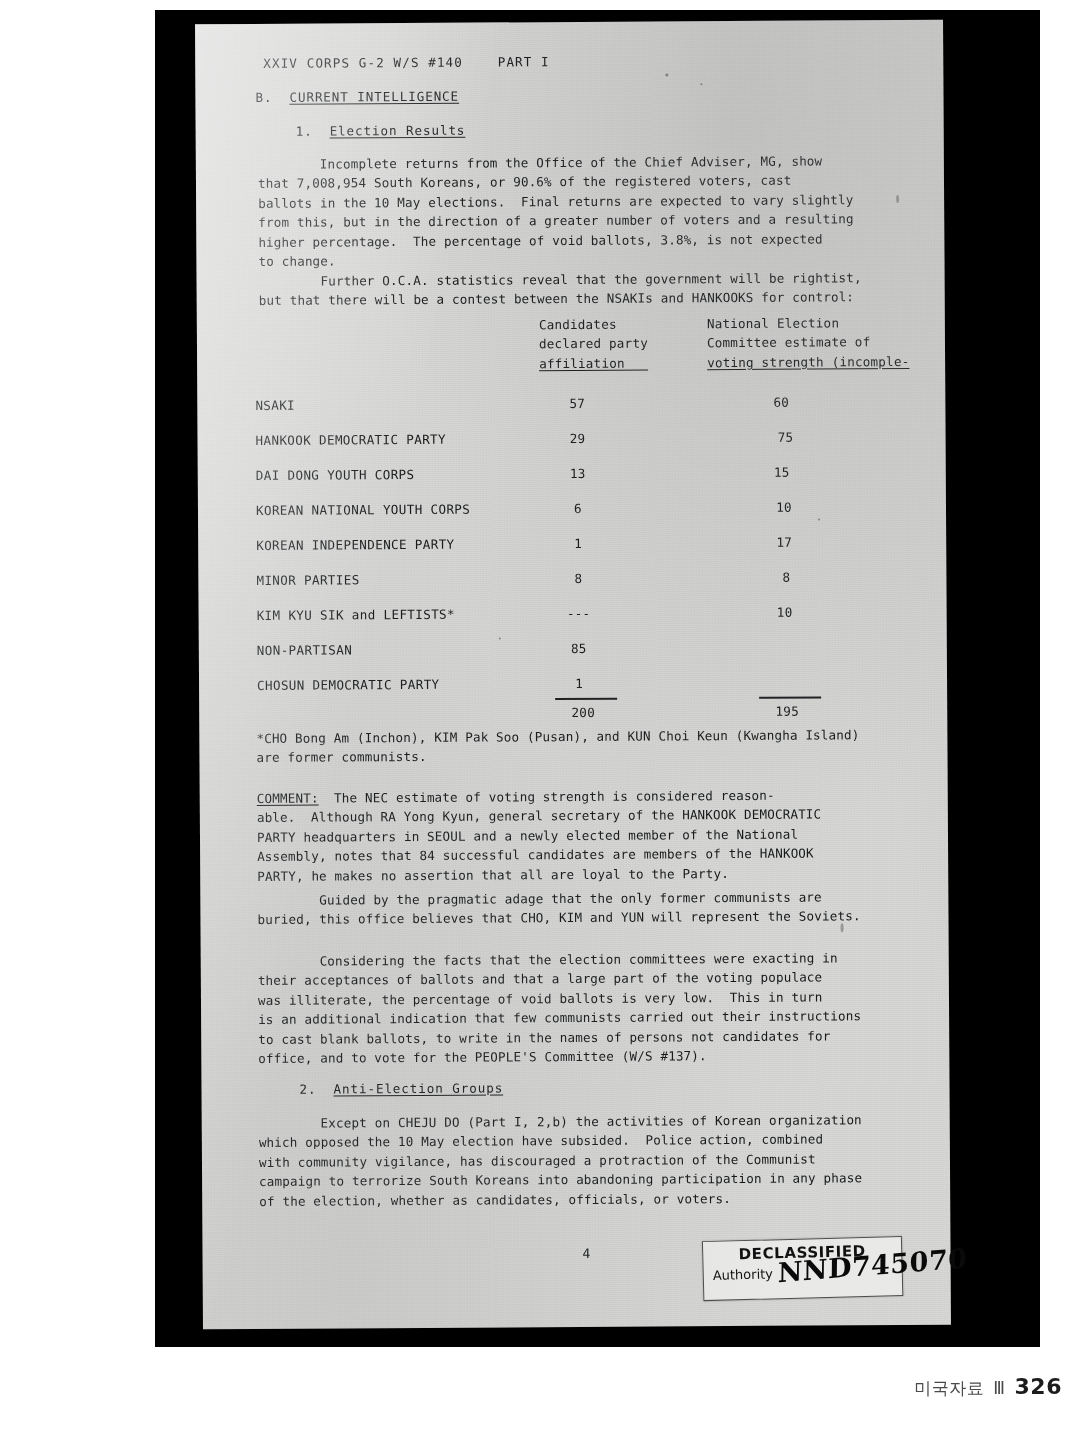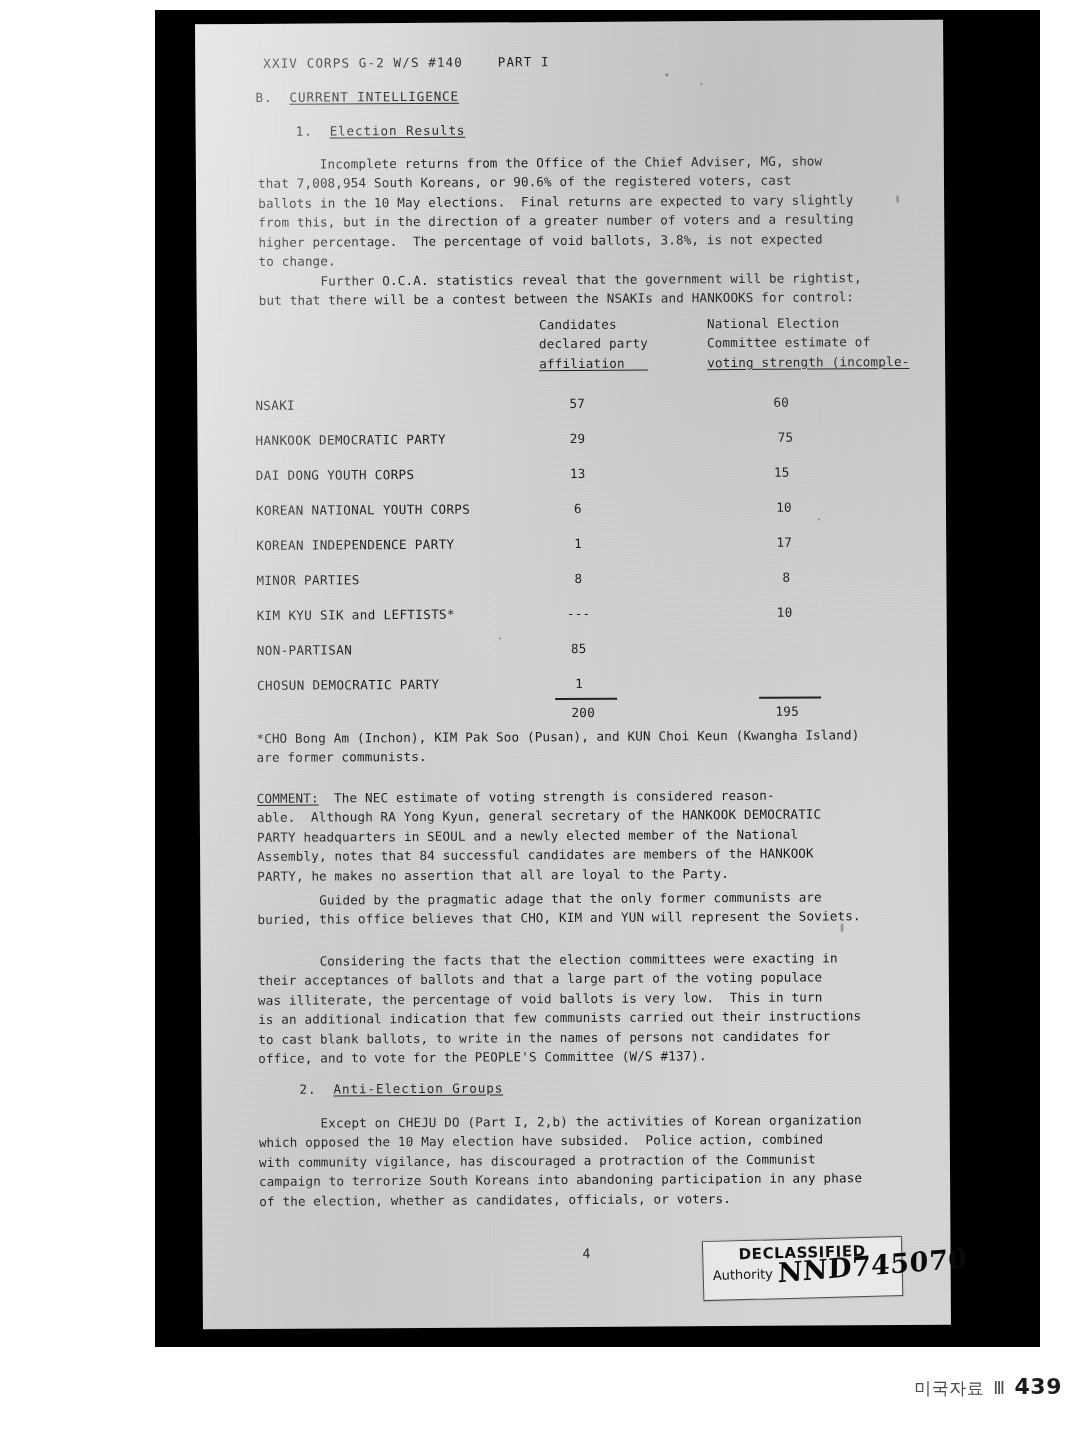--- a/index.html
+++ b/index.html
@@ -232,16 +232,16 @@
     <div class="stamp">
       <div class="d-line">DECLASSIFIED</div>
       <div class="a-line">Authority</div>
       <div class="hand">NND745070</div>
     </div>
   </div>
 
   <div class="footer">
     <span>미국자료</span>
     <span>Ⅲ</span>
-    <span class="pg">439</span>
+    <span class="pg">326</span>
   </div>
 
 </div>
 
 </body></html>

